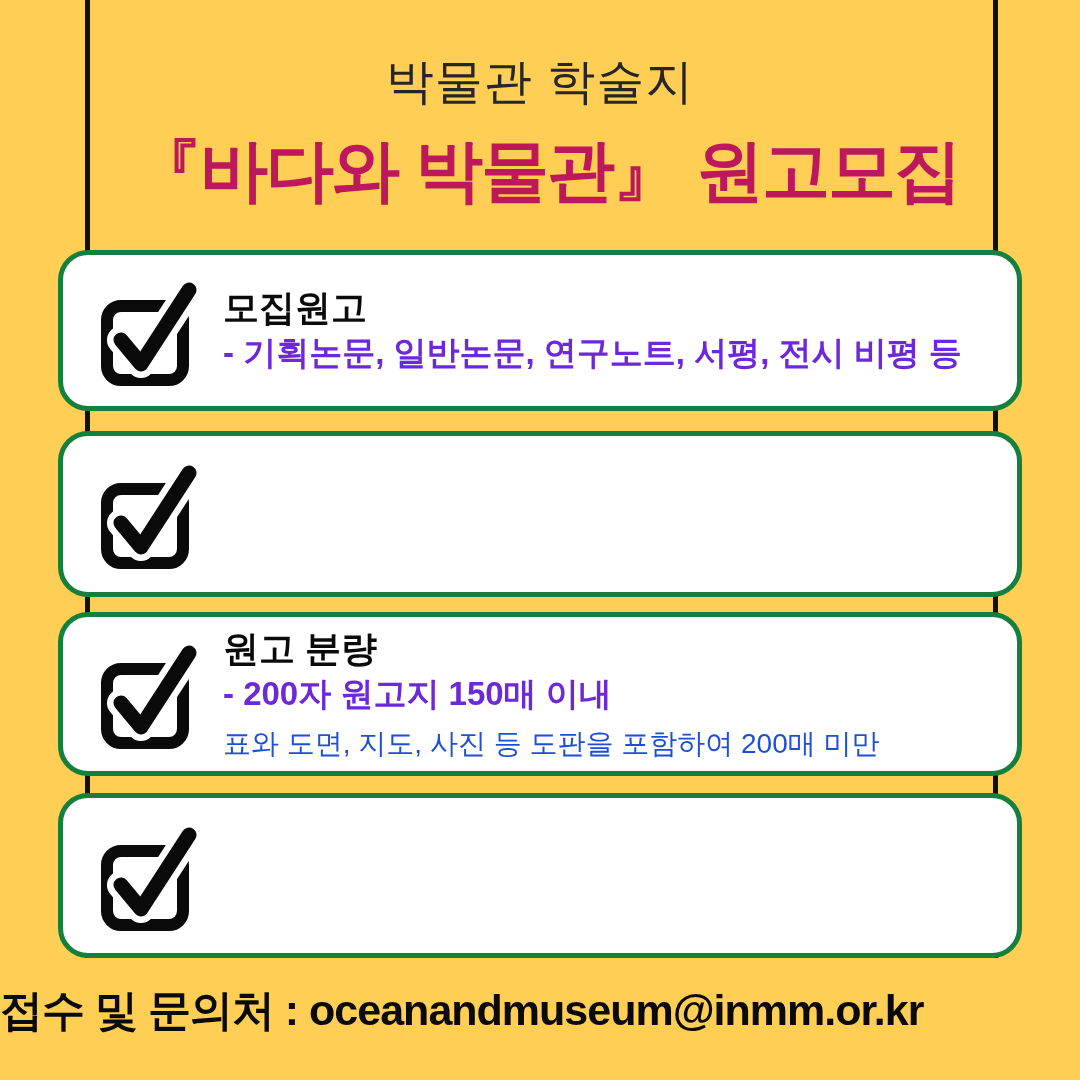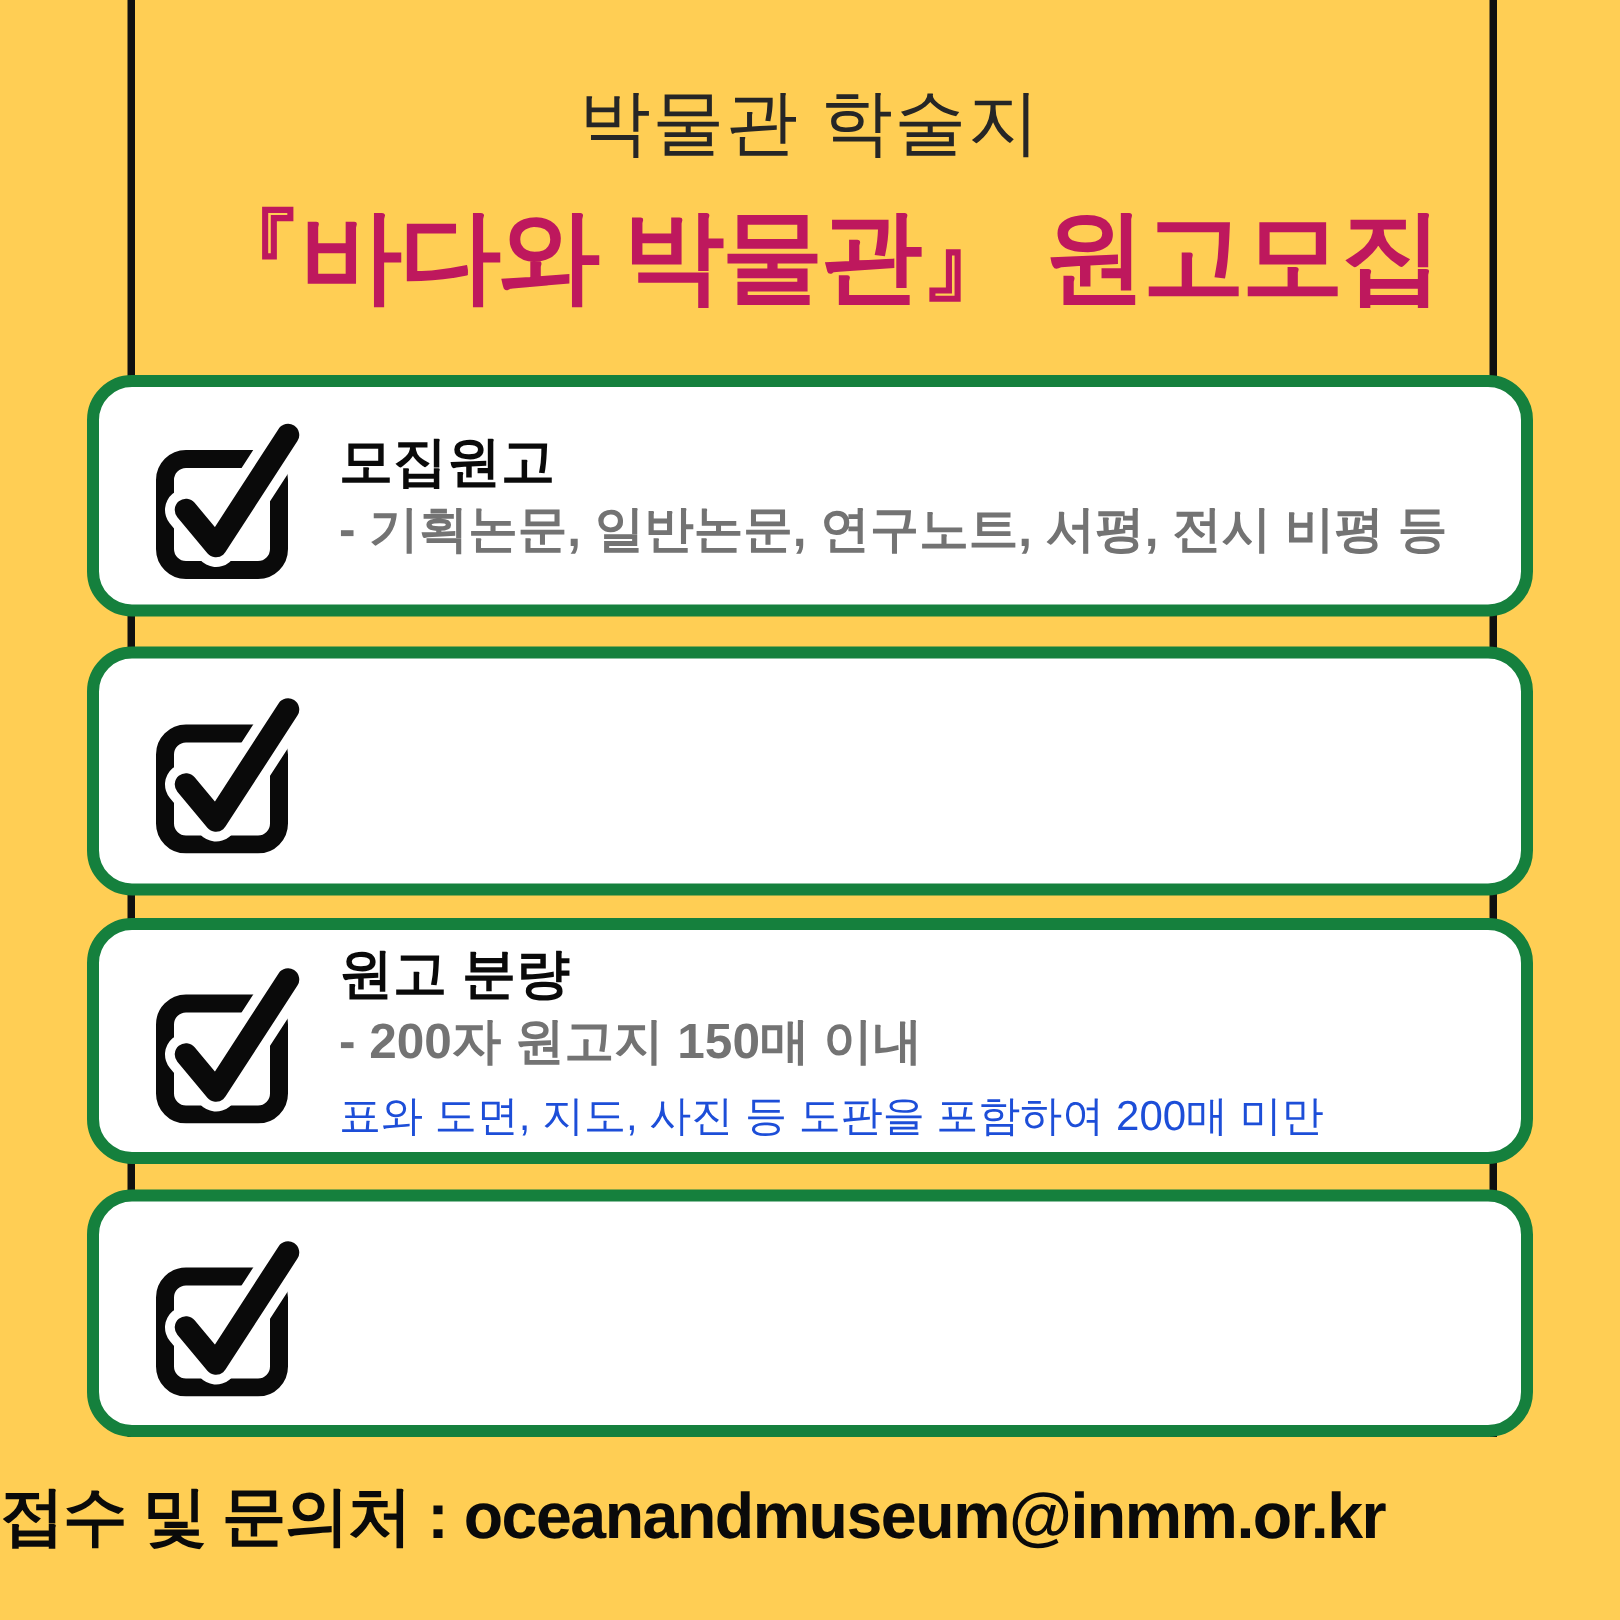--- a/index.html
+++ b/index.html
@@ -28,40 +28,40 @@
     position:absolute;top:126px;left:7px;width:100%;
     text-align:center;
     font-size:68px;font-weight:900;letter-spacing:-2px;
     color:#be185d;z-index:1;white-space:nowrap;
   }
 
   .card{
     position:absolute;left:58px;width:964px;
     box-sizing:border-box;
     background:#FFFFFF;
-    border:8px solid #15803d;
+    border:5px solid #15803d;
     border-radius:30px;
     display:flex;align-items:center;
     padding:0 26px 0 36px;
     z-index:2;
   }
   .card-1{top:250px;height:161px;}
   .card-2{top:431px;height:166px;}
   .card-3{top:612px;height:164px;}
   .card-4{top:793px;height:165px;}
 
   .checkbox-icon{width:100px;height:110px;flex-shrink:0;}
   .card-text{margin-left:24px;}
   .card-heading{
     font-size:36px;font-weight:900;line-height:1.25;
     color:#0A0A0A;
   }
   .card-line{
     font-size:33px;font-weight:700;line-height:1.42;
-    color:#737373;white-space:nowrap;
+    color:#6d28d9;white-space:nowrap;
   }
   .card-note{
     font-size:28px;font-weight:400;line-height:1.3;
     margin-top:8px;color:#1d4ed8;white-space:nowrap;
   }
 
   .footer{
     position:absolute;top:982px;left:0;width:100%;
     text-align:left;
     font-size:43px;font-weight:900;letter-spacing:-1px;

